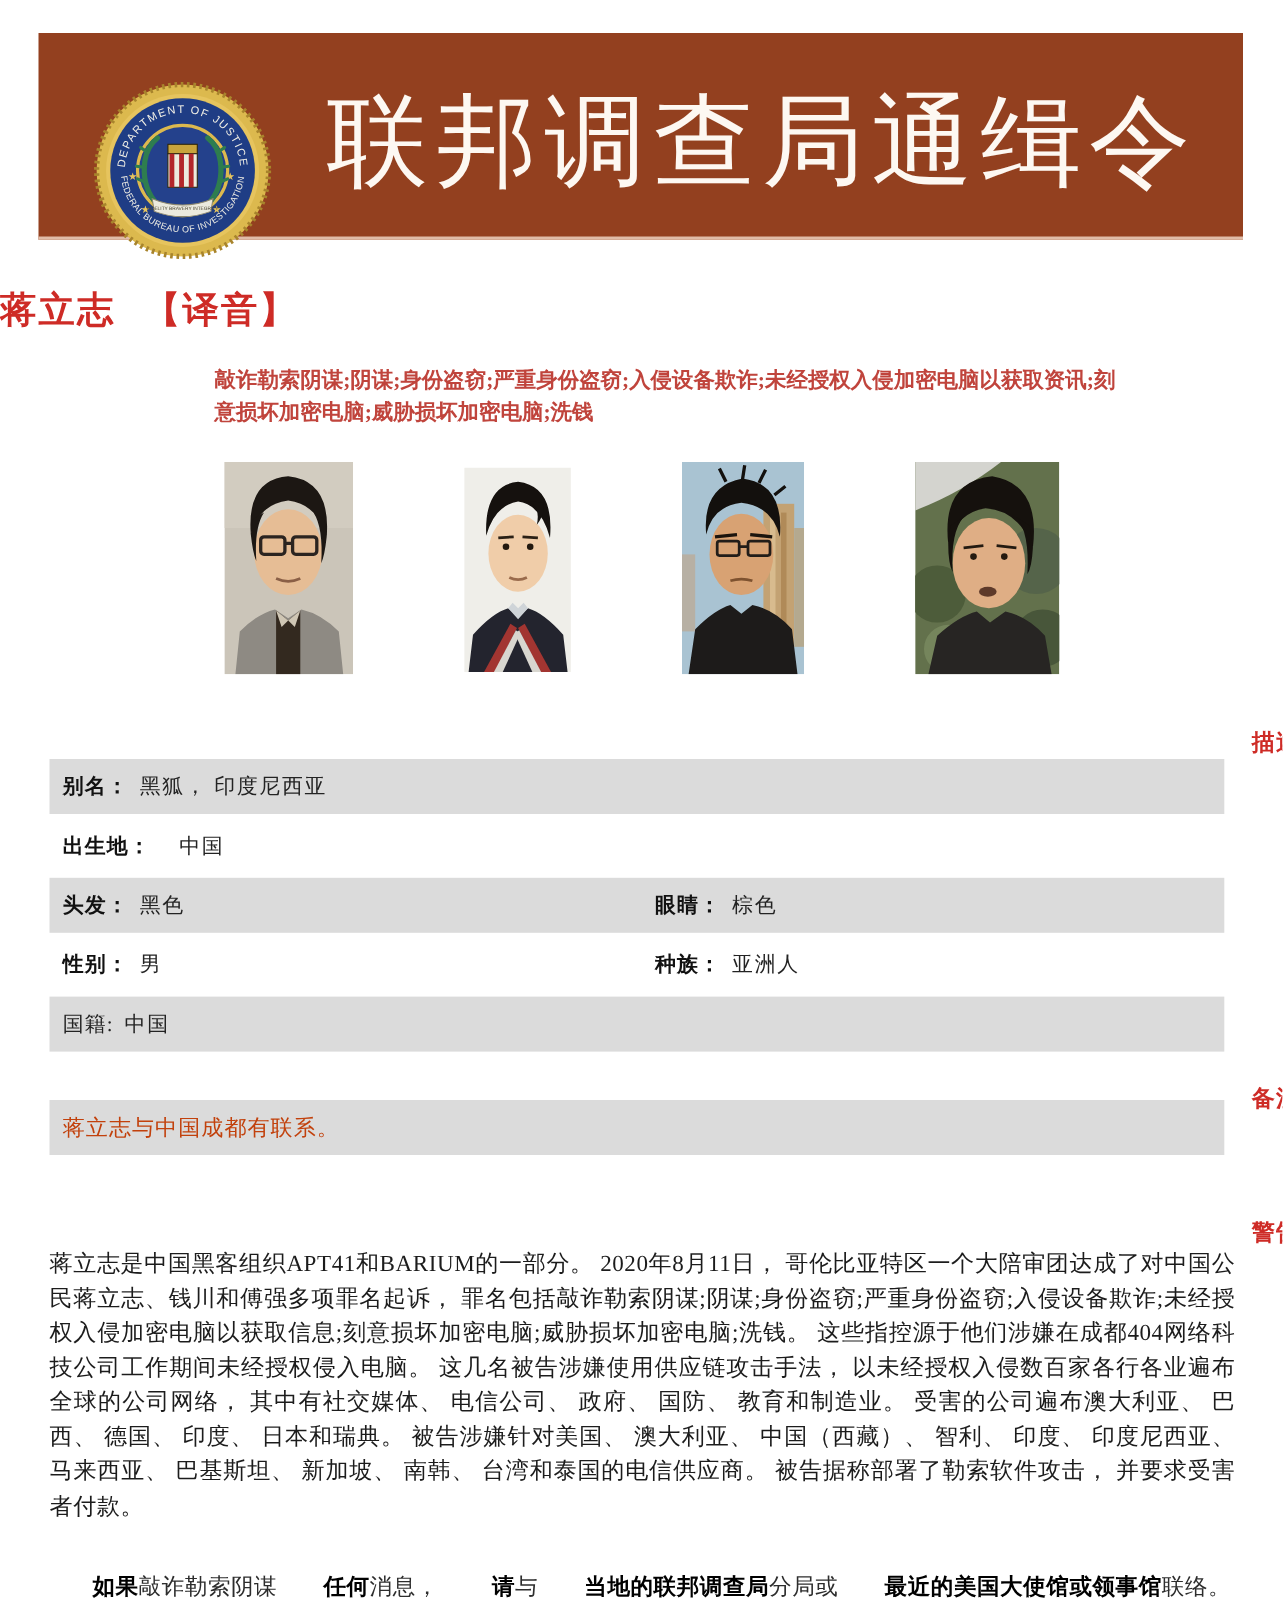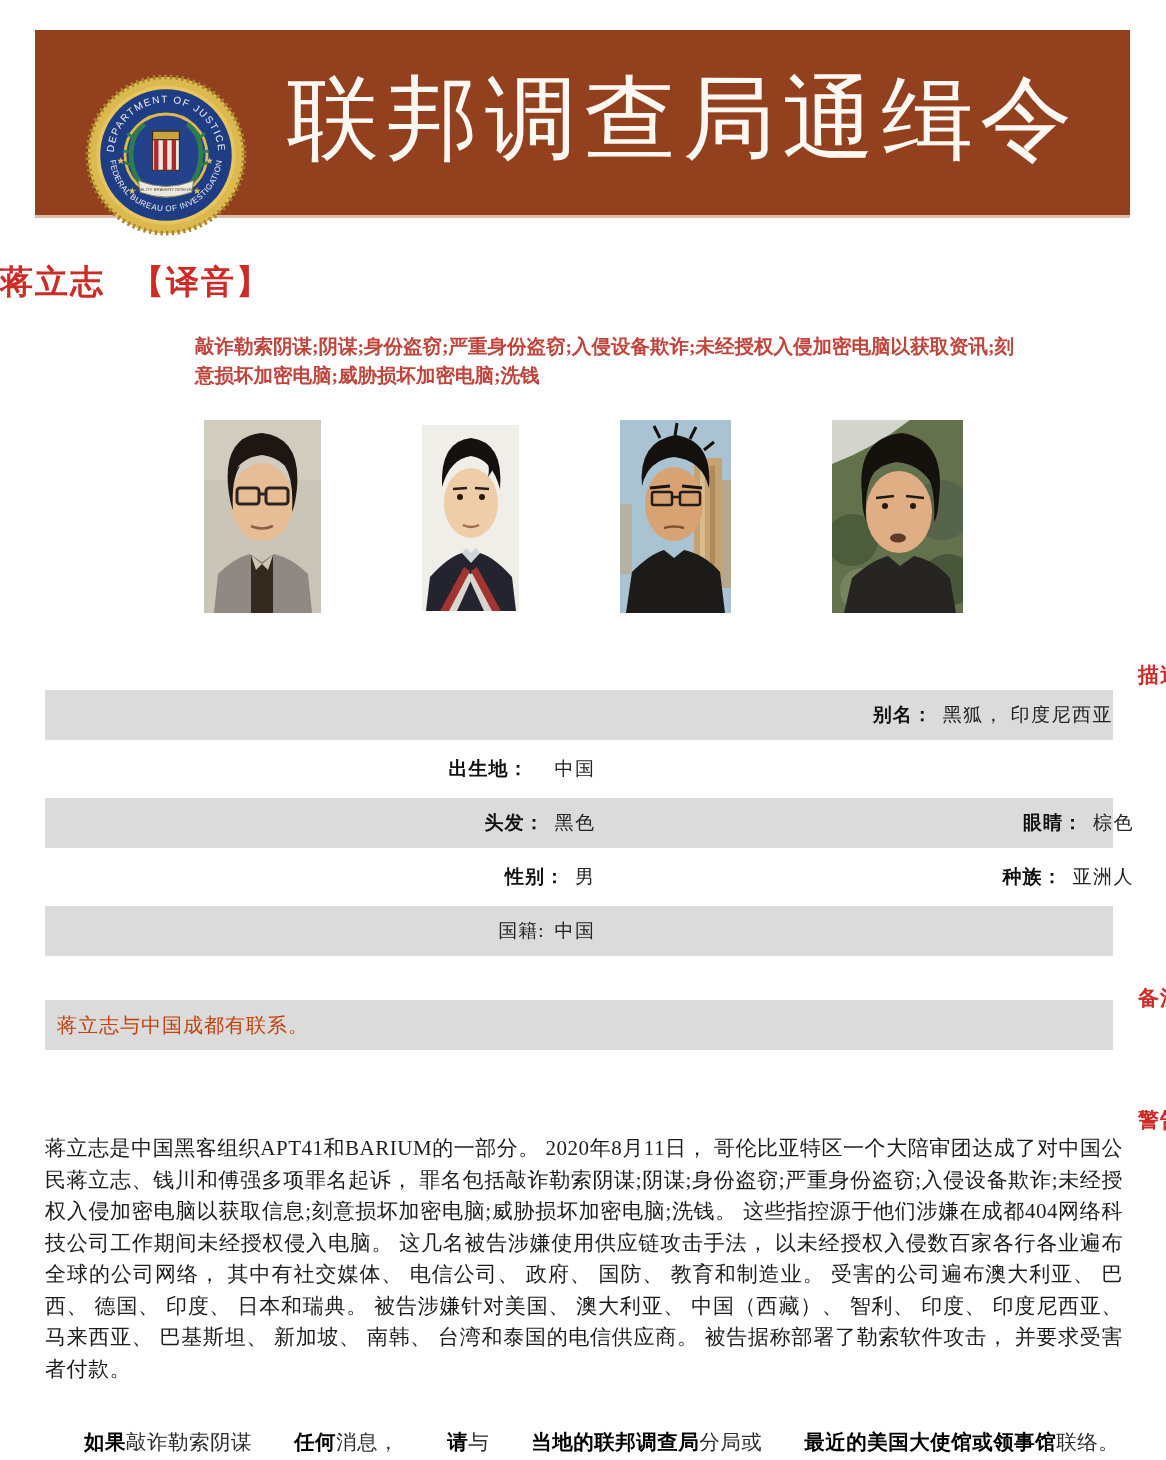--- a/index.html
+++ b/index.html
@@ -9,21 +9,21 @@
   }
   
   .banner{
     position:absolute;left:35px;top:30px;width:1095px;height:185px;
     background:var(--banner-bg,#93401F);
     border-bottom:3px solid #e0bca8;
   }
   .seal{position:absolute;left:50px;top:44px;width:162px;height:162px;}
   .banner-title{
     position:absolute;left:250px;top:50%;transform:translateY(-55%);
-    margin:2px;font-family:"Liberation Serif","DejaVu Serif",serif;font-weight:400;
+    margin:12px;font-family:"Liberation Serif","DejaVu Serif",serif;font-weight:400;
     color:#fdf8f2;font-size:92px;letter-spacing:7px;white-space:nowrap;
   }
   
   .name-line{
     position:absolute;top:260px;left:0;width:100%;text-align:left;
     font-family:"Liberation Serif","DejaVu Serif",serif;font-weight:700;
     font-size:33px;color:var(--heading-red,#CE2B26);letter-spacing:2px;
   }
   .name-suffix{margin-left:26px;}
   .charges{
@@ -47,21 +47,21 @@
   .hdr-desc{top:645px;}
   .hdr-remarks{top:968px;}
   .hdr-warning{top:1090px;}
   
   .desc-table{position:absolute;left:45px;top:690px;width:1068px;}
   .t-row{
     display:flex;align-items:center;height:50px;margin-bottom:4px;
     padding-left:12px;box-sizing:border-box;font-size:19px;
   }
   .t-row.shaded{background:var(--row-gray,#DBDBDB);}
-  .t-cell{flex:0 0 51%;display:flex;align-items:baseline;justify-content:flex-end;}
+  .t-cell{flex:0 0 51%;display:flex;align-items:baseline;}
   .t-cell.full{flex:1 1 auto;}
   .t-label{font-weight:700;color:#111;letter-spacing:1px;white-space:nowrap;}
   .t-label.plain{font-weight:400;font-family:"Liberation Serif","DejaVu Serif",serif;color:#222;}
   .t-value{
     margin-left:10px;font-family:"Liberation Serif","DejaVu Serif",serif;
     color:#232323;letter-spacing:1.5px;white-space:nowrap;
   }
   .t-value.wide-gap{margin-left:26px;}
   
   .remarks-row{

